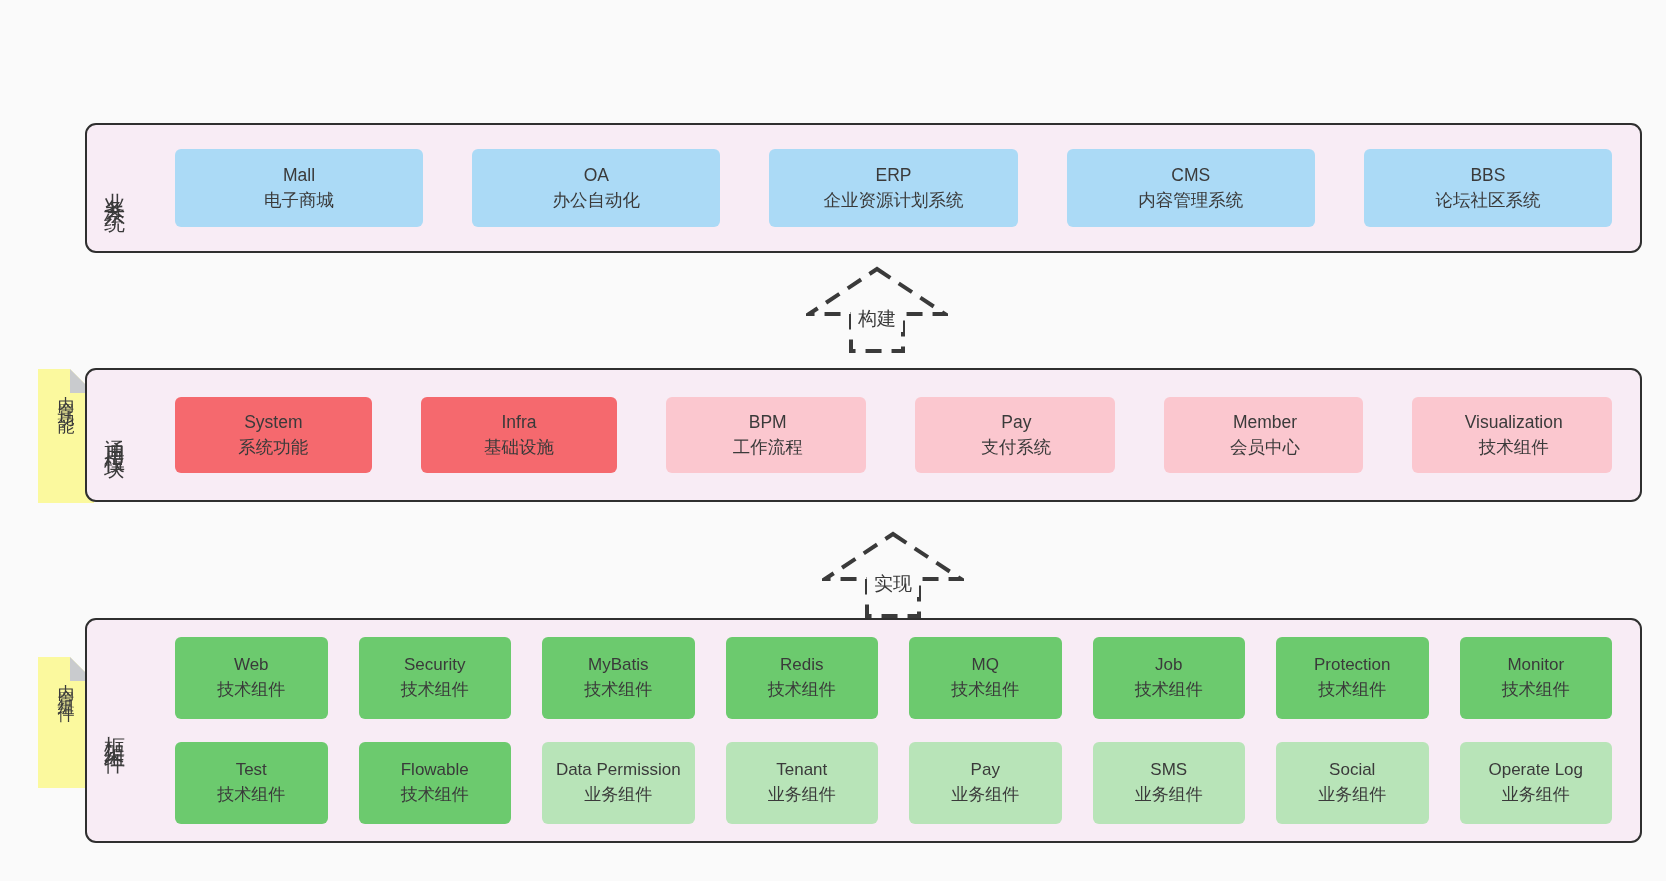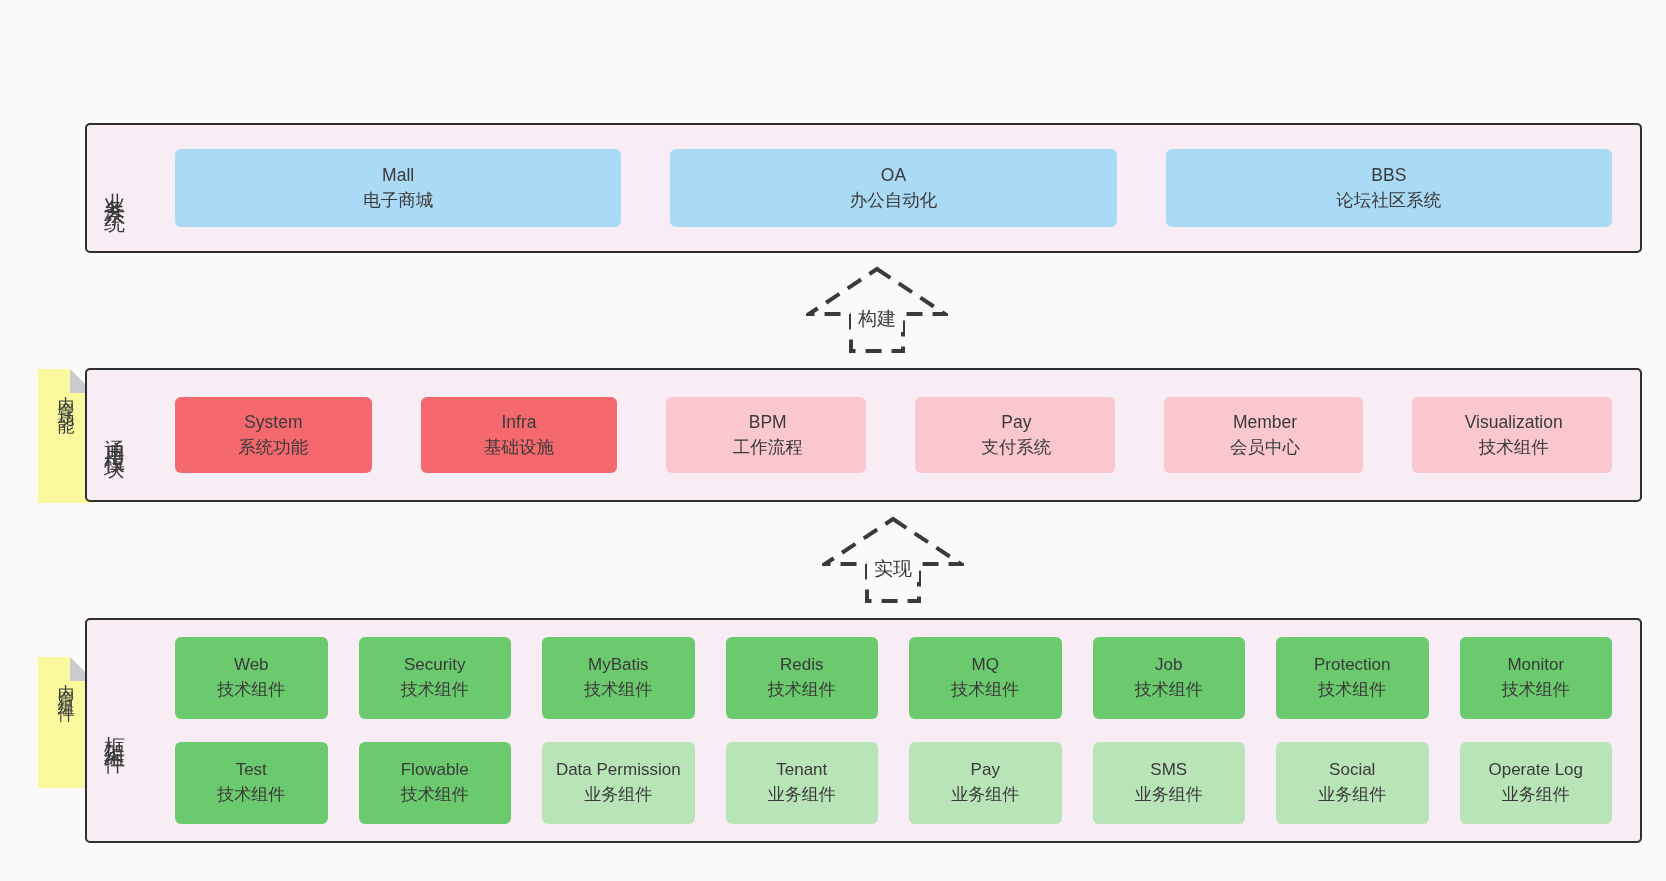--- a/index.html
+++ b/index.html
@@ -1,19 +1,19 @@
 <!DOCTYPE html>
 <html style="--page-bg: #fafafa; --section-bg: #f8ecf5; --section-border: #2f2f2f; --text: #3a3a3a; --blue: #abdaf6; --red: #f5696e; --pink: #fbc7cf; --green-dark: #6cca6e; --green-light: #b8e4b8; --sticky-yellow: #fbf99e; --fold-gray: #c9cbce; --arrow-stroke: #3a3a3a;"><head>
 <meta charset="utf-8">
 <style>
   html,body{margin:0;padding:0;background:#fafafa;font-family:"Liberation Sans","DejaVu Sans",sans-serif;}
   #canvas{position:relative;width:1666px;height:881px;background:var(--page-bg,#fafafa);overflow:hidden;color:var(--text,#3a3a3a);}
 
   
-  .section{position:absolute;display:flex;background:var(--section-bg);border:2px solid var(--section-border);border-radius:5px;box-sizing:border-box;z-index:2;gap:32px;}
+  .section{position:absolute;display:flex;background:var(--section-bg);border:2px solid var(--section-border);border-radius:11px;box-sizing:border-box;z-index:2;gap:32px;}
   .section-label{width:56px;display:flex;align-items:center;justify-content:center;font-size:21px;color:var(--text);}
   .v-text{writing-mode:vertical-rl;text-orientation:upright;letter-spacing:6px;line-height:1;}
 
   .boxes{flex:1;display:flex;align-items:center;gap:49px;padding-right:28px;}
   .rows{flex:1;display:flex;flex-direction:column;justify-content:center;gap:23px;padding-right:28px;}
   .rows .boxes{flex:none;gap:31px;padding-right:0;}
 
   .box{flex:1;border-radius:6px;display:flex;flex-direction:column;justify-content:center;text-align:center;line-height:1.45;font-size:17.5px;color:var(--text);padding:4px 6px;box-sizing:border-box;}
   .h78{height:78px}.h76{height:76px}
   .rows .box{height:82px;font-size:17px;}
@@ -56,20 +56,28 @@
     <div class="boxes">
         <div class="box v-blue h78">
           <div class="box-name">Mall</div>
           <div class="box-desc">电子商城</div>
         </div>
         <div class="box v-blue h78">
           <div class="box-name">OA</div>
           <div class="box-desc">办公自动化</div>
         </div>
         <div class="box v-blue h78">
+          <div class="box-name">ERP</div>
+          <div class="box-desc">企业资源计划系统</div>
+        </div>
+        <div class="box v-blue h78">
+          <div class="box-name">CMS</div>
+          <div class="box-desc">内容管理系统</div>
+        </div>
+        <div class="box v-blue h78">
           <div class="box-name">BBS</div>
           <div class="box-desc">论坛社区系统</div>
         </div>
       </div>
   </div>
 
   <div class="arrow" style="left:806px;top:266px;">
     <svg viewBox="0 0 142 88">
       <polygon points="71,3 139,48 97,48 97,85 45,85 45,48 3,48" fill="none" stroke="#3a3a3a" stroke-width="4" stroke-dasharray="16 10"></polygon>
     </svg>
@@ -101,21 +109,21 @@
           <div class="box-name">Member</div>
           <div class="box-desc">会员中心</div>
         </div>
         <div class="box v-pink h76">
           <div class="box-name">Visualization</div>
           <div class="box-desc">技术组件</div>
         </div>
       </div>
   </div>
 
-  <div class="arrow" style="left:822px;top:516px;">
+  <div class="arrow" style="left:822px;top:531px;">
     <svg viewBox="0 0 142 88">
       <polygon points="71,3 139,48 97,48 97,85 45,85 45,48 3,48" fill="none" stroke="#3a3a3a" stroke-width="4" stroke-dasharray="16 10"></polygon>
     </svg>
     <span class="arrow-label">实现</span>
   </div>
 
   <div class="section" style="left:85px;top:618px;width:1557px;height:225px;">
     <div class="section-label">
       <span class="v-text">框架组件</span>
     </div>

